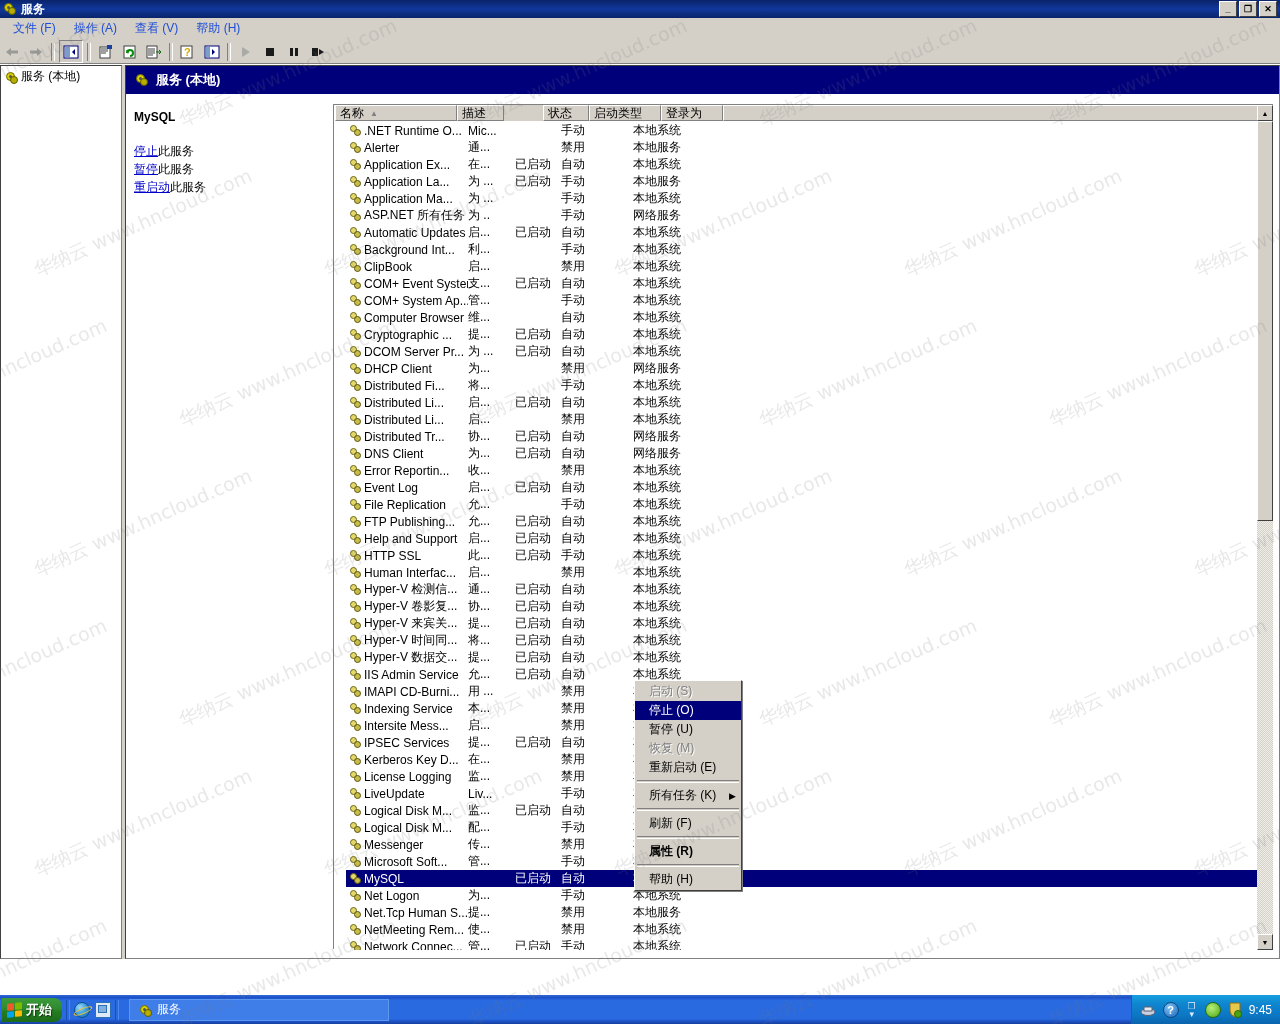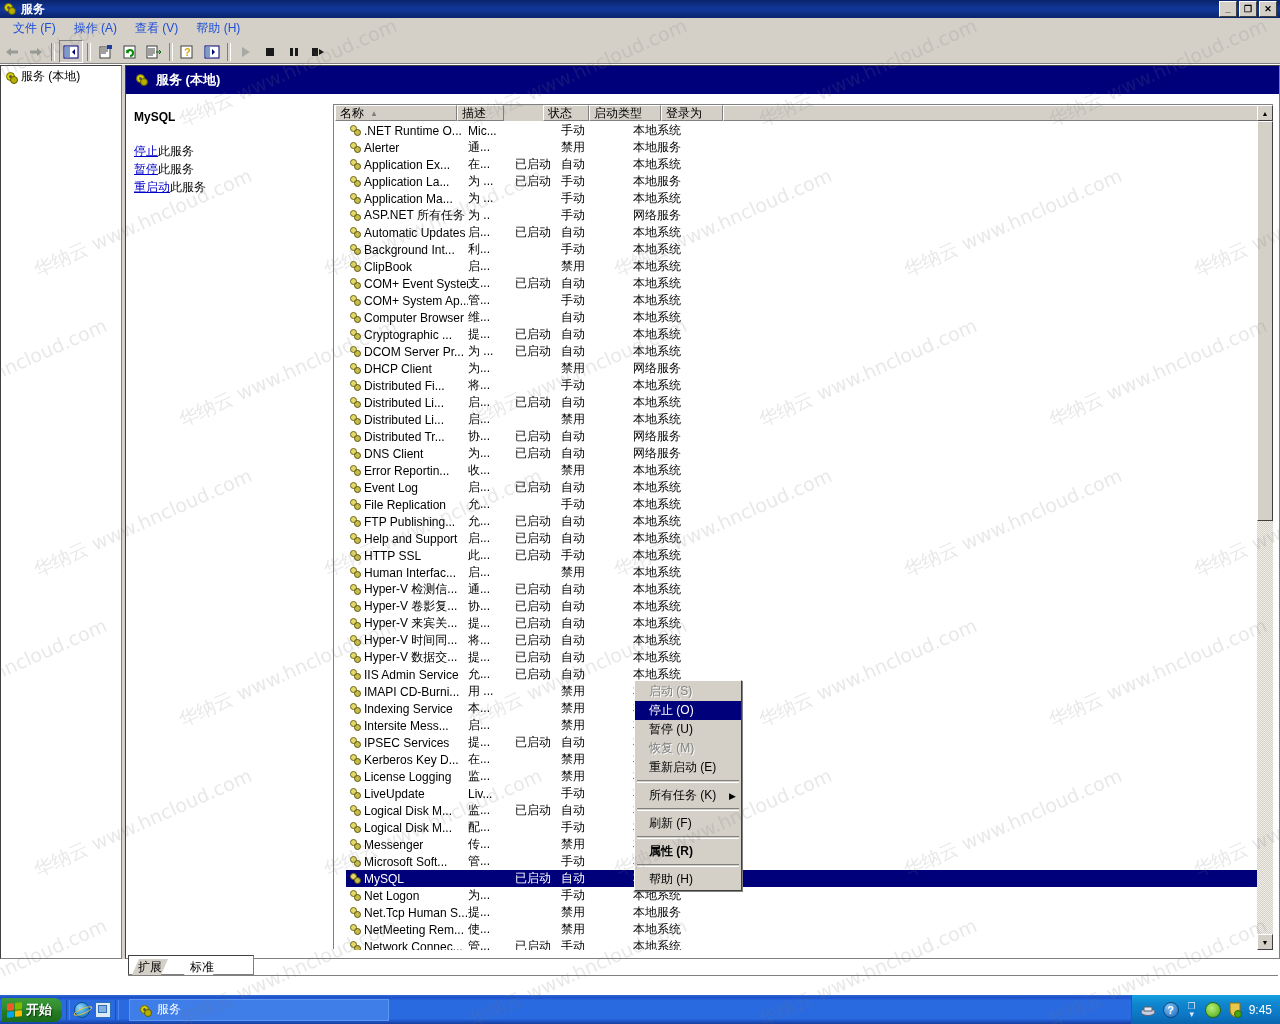--- a/index.html
+++ b/index.html
@@ -1011,26 +1011,20 @@
           <div class="arrow">▲</div>
           <div class="track"></div>
           <div class="thumb"></div>
           <div class="arrow bot">▼</div>
         </div>
       </div>
 
     </div>
   </div>
 
-  <div class="tabs">
-    <div class="tabline"></div>
-    <div class="tabbox"></div>
-    <div class="tab" style="left:4px;">扩展</div>
-    <div class="tab" style="left:56px;background:#fff;">标准</div>
-  </div>
 
   <div class="statusbar">
     <div class="sb-cell" style="width:1060px;">停止 本地计算机 上的服务 MySQL</div>
     <div class="sb-cell" style="width:130px;"></div>
     <div class="sb-cell" style="width:88px;border:none;"></div>
   </div>
 
   <div class="taskbar">
     <div class="startbtn">
       <span class="winlogo">

